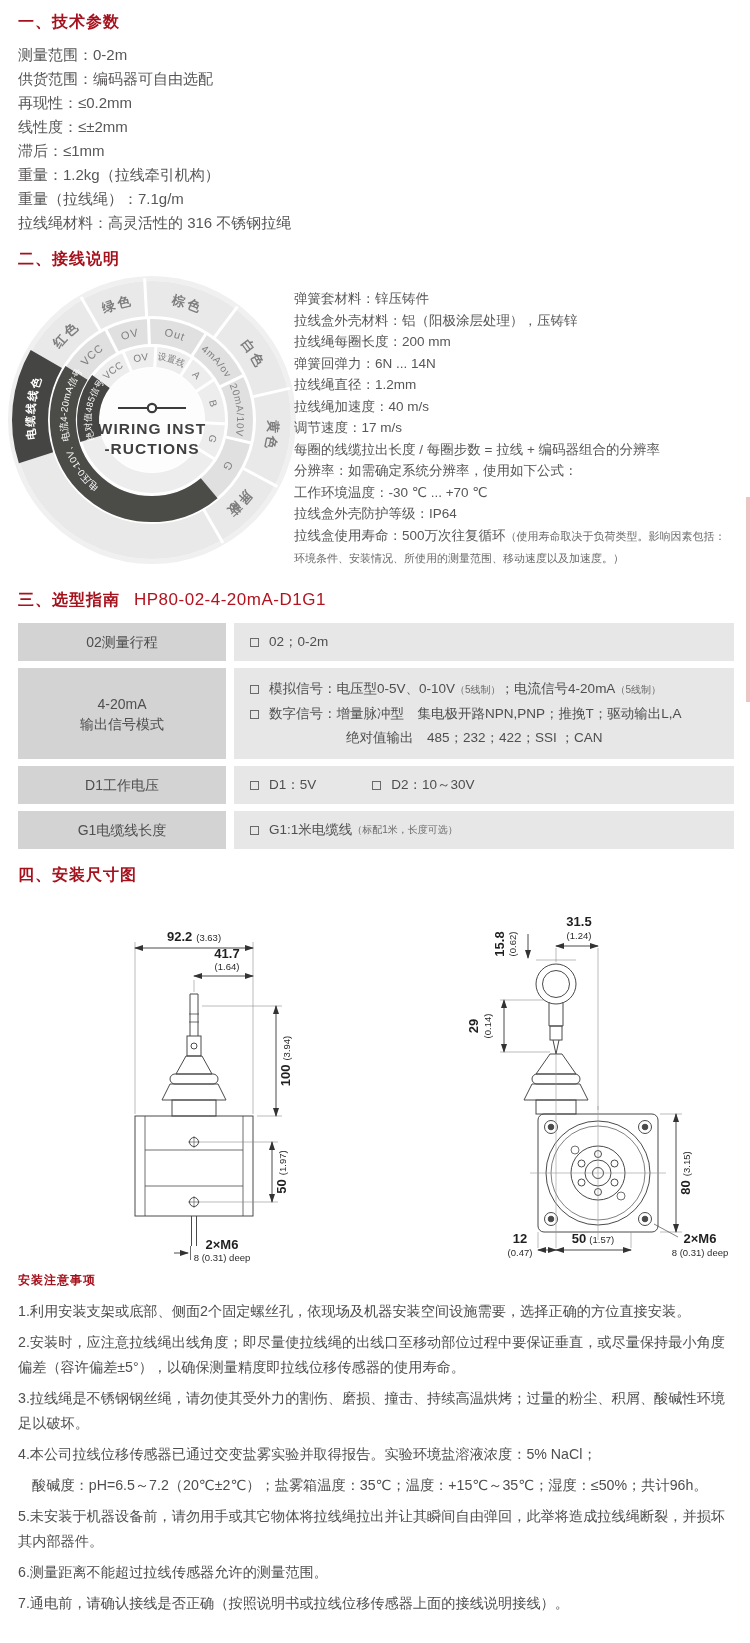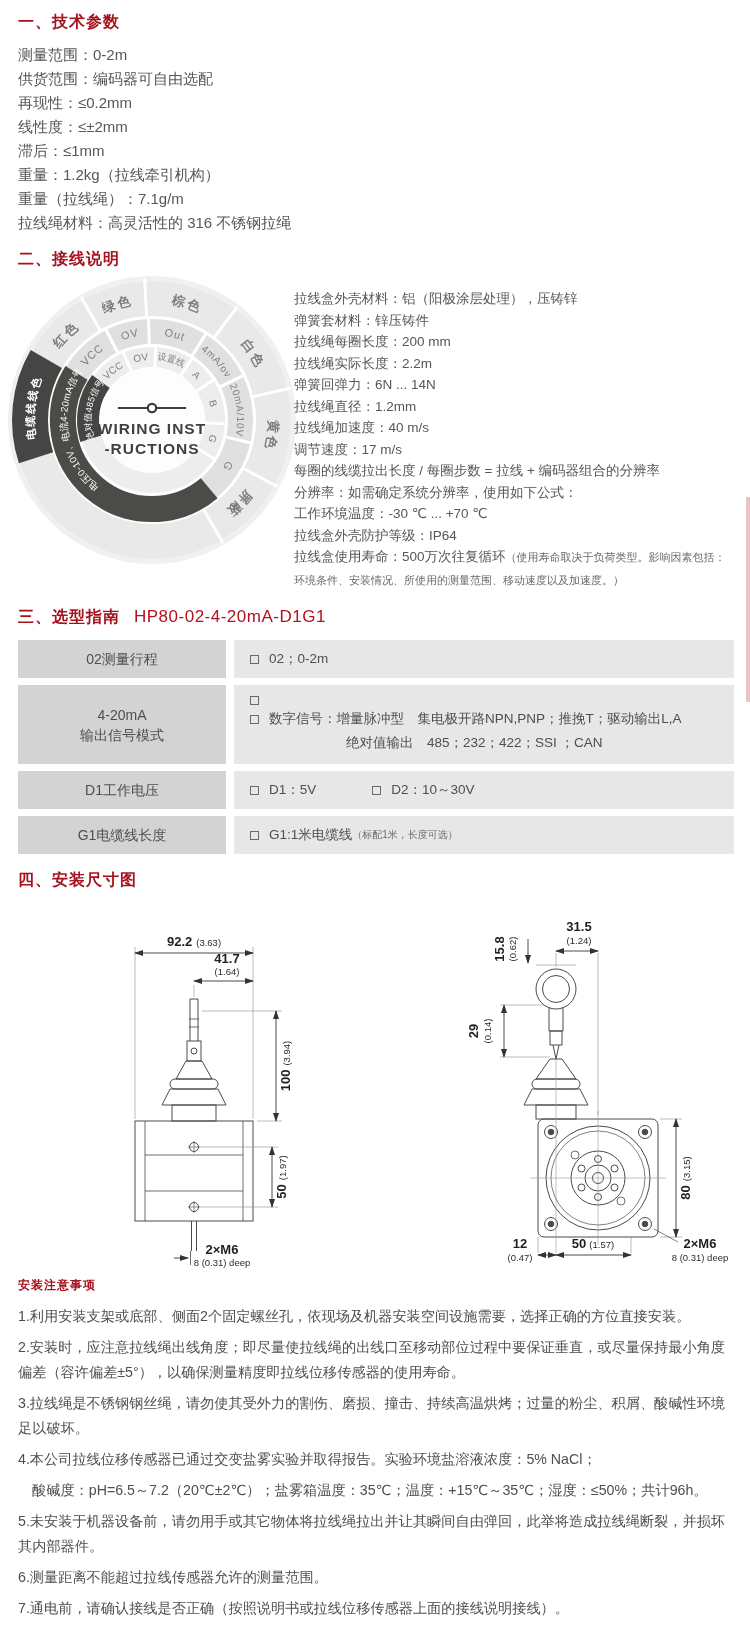--- a/index.html
+++ b/index.html
@@ -163,24 +163,23 @@
 
           <g>
             <path d="M116,138 H184" stroke="#3c3c3c" stroke-width="2.2"></path>
             <circle cx="150" cy="138" r="4.2" fill="#ffffff" stroke="#3c3c3c" stroke-width="2.2"></circle>
             <text x="150" y="164" text-anchor="middle" font-size="15.5" font-weight="bold" fill="#404040" letter-spacing="1">WIRING INST</text>
             <text x="150" y="184" text-anchor="middle" font-size="15.5" font-weight="bold" fill="#404040" letter-spacing="1">-RUCTIONS</text>
           </g>
         </svg>
       </div>
       <div class="s2specs">
+        <p>弹簧套材料：锌压铸件</p>
         <p>拉线盒外壳材料：铝（阳极涂层处理），压铸锌</p>
-        <p>弹簧套材料：锌压铸件</p>
         <p>拉线绳每圈长度：200 mm</p>
-        <p>拉线绳实际长度：2.2m</p>
         <p>弹簧回弹力：6N ... 14N</p>
         <p>拉线绳直径：1.2mm</p>
         <p>拉线绳加速度：40 m/s</p>
         <p>调节速度：17 m/s</p>
         <p>每圈的线缆拉出长度 / 每圈步数 = 拉线 + 编码器组合的分辨率</p>
         <p>分辨率：如需确定系统分辨率，使用如下公式：</p>
         <p>工作环境温度：-30 ℃ ... +70 ℃</p>
         <p>拉线盒外壳防护等级：IP64</p>
         <p><span>拉线盒使用寿命：500万次往复循环</span><span class="life-note">（使用寿命取决于负荷类型。影响因素包括：环境条件、安装情况、所使用的测量范围、移动速度以及加速度。）</span></p>
       </div>
@@ -203,20 +202,21 @@
         </div>
       </div>
       <div class="trow">
         <div class="tlabel">
           <span>4-20mA</span>
           <span>输出信号模式</span>
         </div>
         <div class="tval">
           <div class="opt" style="margin:2px 0">
               <span class="chk"></span>
+              <span><span>模拟信号：电压型0-5V、0-10V</span><span class="sm">（5线制）</span><span>；电流信号4-20mA</span><span class="sm">（5线制）</span></span>
             </div>
           <div class="opt" style="margin:2px 0">
               <span class="chk"></span>
               <span>数字信号：增量脉冲型　集电极开路NPN,PNP；推挽T；驱动输出L,A</span>
             </div>
           <div class="absline" style="margin:2px 0"><span>绝对值输出</span>　<span>485；232；422；SSI ；CAN</span></div>
         </div>
       </div>
       <div class="trow">
         <div class="tlabel">D1工作电压</div>

